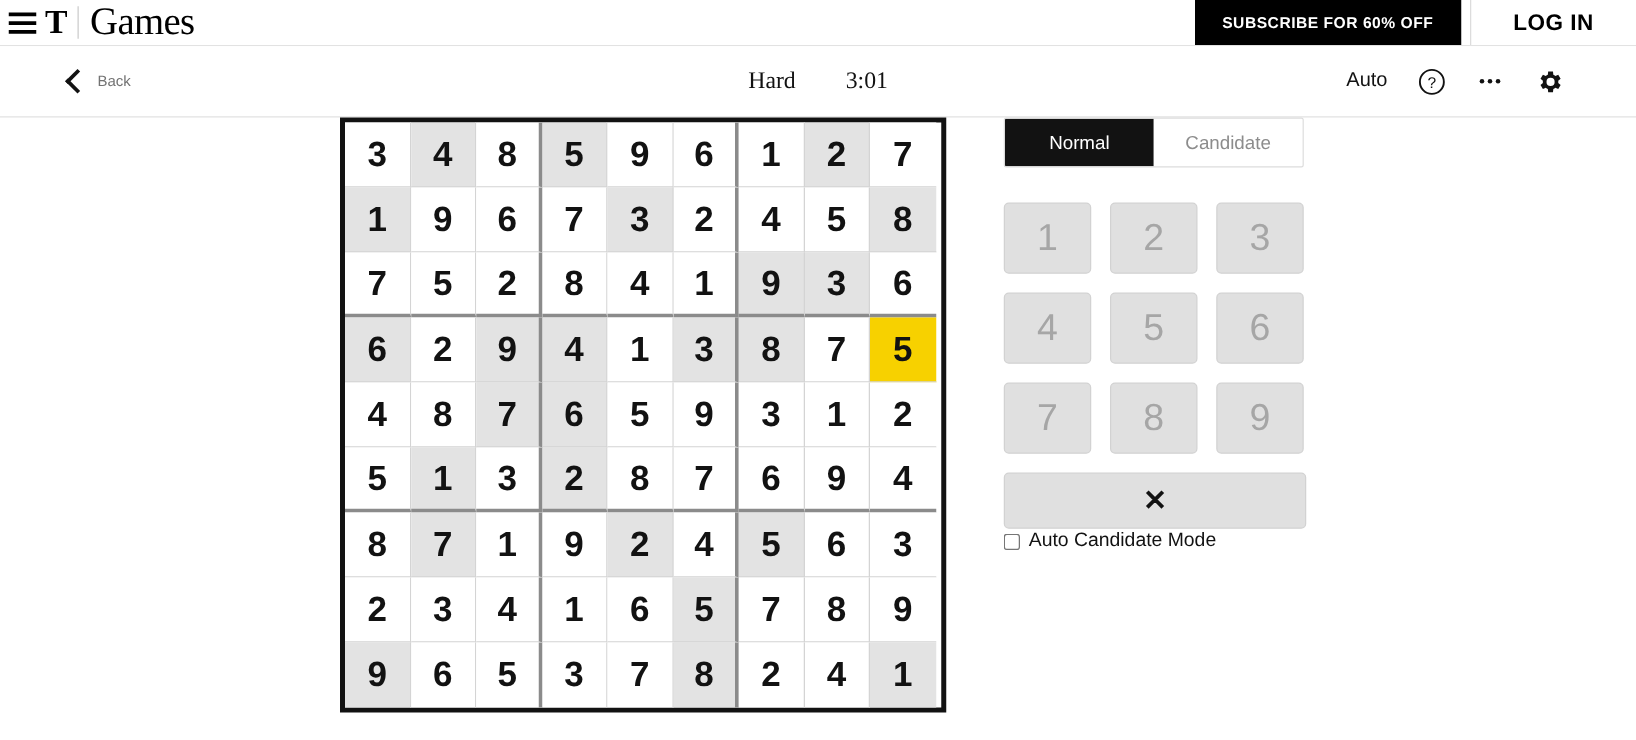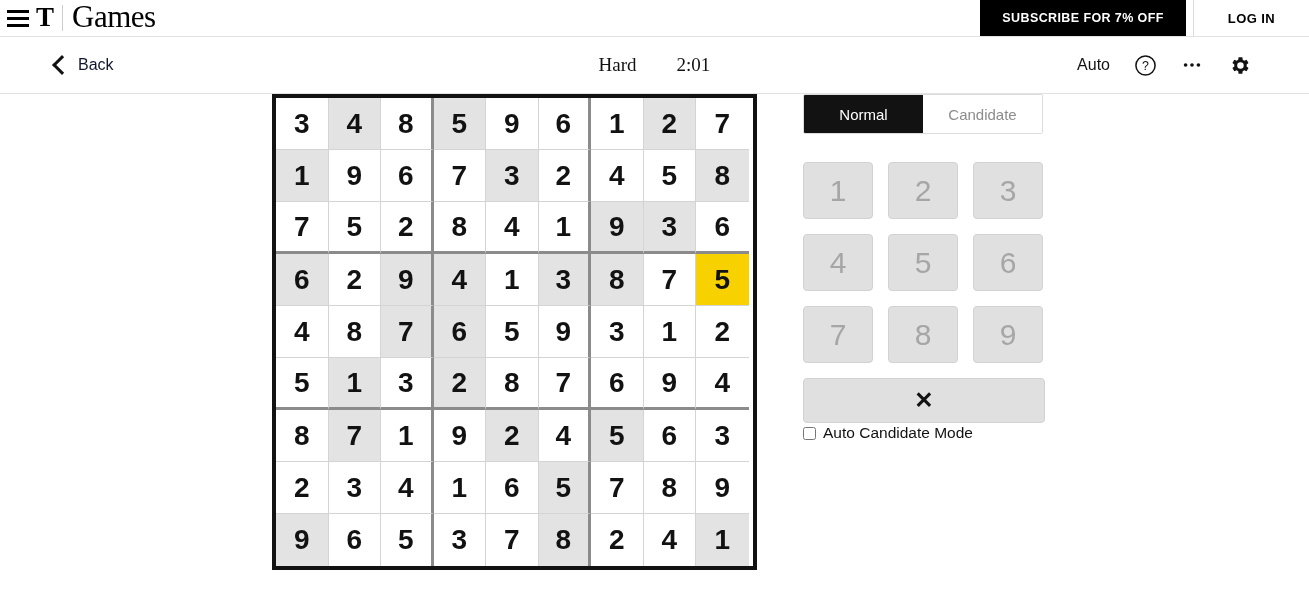--- a/index.html
+++ b/index.html
@@ -94,21 +94,21 @@
     height: 36px;
     white-space: nowrap;
   }
   #login-btn {
     background: #ffffff;
     color: #000000;
     border: none;
     border-left: 1px solid #dcdcdc;
     font-family: "Liberation Sans", sans-serif;
     font-weight: bold;
-    font-size: 13px;
+    font-size: 18px;
     letter-spacing: 0.4px;
     padding: 0 34px;
     cursor: pointer;
     height: 36px;
     margin-left: 7px;
     white-space: nowrap;
   }
 
   
   #game-toolbar {
@@ -118,22 +118,22 @@
     border-bottom: 1px solid #e2e2e2;
     display: flex;
     align-items: center;
   }
   #back-link {
     display: flex;
     align-items: center;
     gap: 9px;
     margin-left: 55px;
     cursor: pointer;
-    font-size: 16px;
-    color: #0f172a;
+    font-size: 12px;
+    color: #737373;
   }
   #back-chevron {
     display: inline-block;
     width: 11px;
     height: 11px;
     border-left: 3px solid #121212;
     border-bottom: 3px solid #121212;
     transform: rotate(45deg);
     position: relative;
     top: 0px;
@@ -316,34 +316,34 @@
     <span></span>
     <span></span>
     <span></span>
   </div>
   <div id="brand">
     <span class="t-logo">T</span>
     <span class="brand-divider"></span>
     <span class="games-word">Games</span>
   </div>
   <div id="masthead-right">
-    <button id="subscribe-btn">SUBSCRIBE FOR 7% OFF</button>
+    <button id="subscribe-btn">SUBSCRIBE FOR 60% OFF</button>
     <button id="login-btn">LOG IN</button>
   </div>
 </div>
 
 <div id="game-toolbar">
   <div id="back-link">
     <span id="back-chevron"></span>
     <span>Back</span>
   </div>
 
   <div id="toolbar-center">
     <span id="difficulty">Hard</span>
-    <span id="timer">2:01</span>
+    <span id="timer">3:01</span>
   </div>
 
   <div id="toolbar-right">
     <button id="print-btn">Auto</button>
 
     <button class="icon-btn">
       <svg width="23" height="23" viewBox="0 0 24 24">
         <circle cx="12" cy="12" r="10" fill="none" stroke="#121212" stroke-width="1.6"></circle>
         <text x="12" y="17" text-anchor="middle" font-size="13" font-family="Liberation Sans, sans-serif" fill="#121212">?</text>
       </svg>

